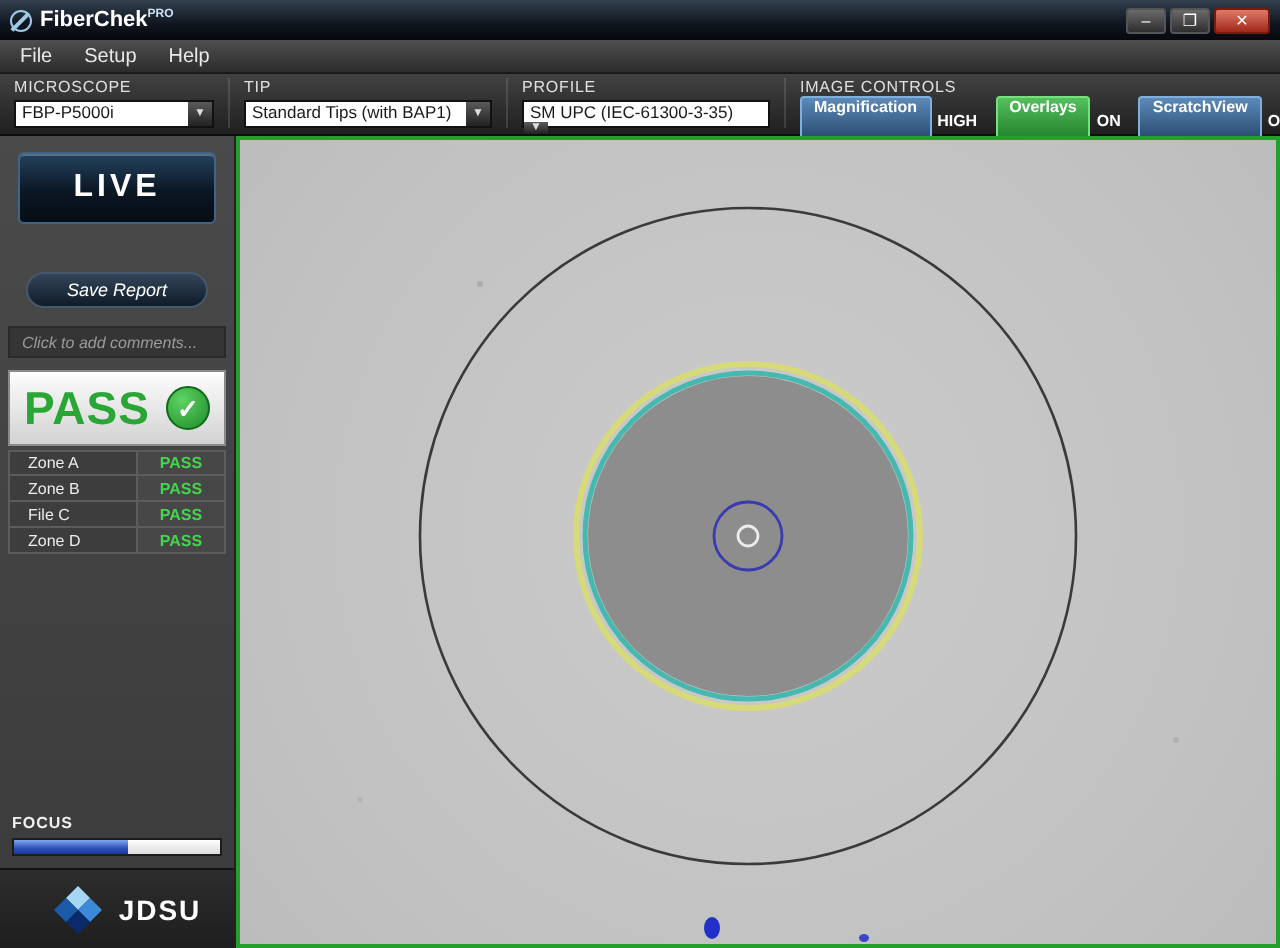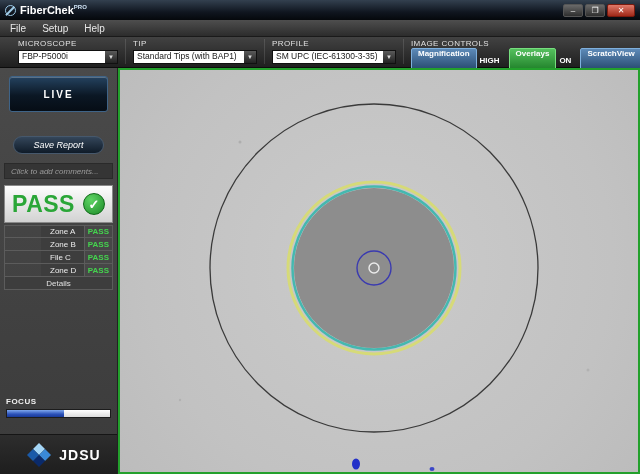--- a/index.html
+++ b/index.html
@@ -14,56 +14,56 @@
   .title sup { font-size:6px; font-weight:bold; color:#cfe3f5; }
   .win-controls { margin-left:auto; display:flex; gap:2px; }
   .win-btn { width:20px; height:13px; font-size:8px; line-height:11px; text-align:center; color:#fff; border:1px solid #555; border-radius:2px; background:linear-gradient(#6a6a6a,#2e2e2e); cursor:default; }
   .win-btn.close { background:linear-gradient(#e07a6a,#a02818); border-color:#7a1a0e; width:28px; }
 
   
   .menubar { height:17px; background:linear-gradient(#4e4e4e,#2c2c2c); display:flex; align-items:center; padding:0 2px; border-bottom:1px solid #1a1a1a; flex:0 0 auto; }
   .menu-item { color:#e8e8e8; font-size:10px; padding:1px 8px; }
 
   
-  .toolbar { height:31px; background:linear-gradient(#424242,#1f1f1f); display:flex; padding:2px 11px 3px; flex:0 0 auto; border-bottom:1px solid #0c0c0c; }
+  .toolbar { height:31px; background:linear-gradient(#424242,#1f1f1f); display:flex; padding:2px 0 3px; flex:0 0 auto; border-bottom:1px solid #0c0c0c; }
   .tb-section { display:flex; flex-direction:column; justify-content:space-between; padding:0 7px; border-right:1px solid rgba(255,255,255,0.12); }
   .tb-section:last-child { border-right:none; }
   .tb-label { font-size:8px; color:#e0e0e0; letter-spacing:0.4px; }
   .dropdown { height:14px; background:#fff; display:flex; align-items:flex-start; border:1px solid #111; }
   .dd-value { font-size:8.5px; color:#1a1a1a; padding:0 3px; white-space:nowrap; flex:1; }
   .dd-arrow { width:12px; height:100%; background:linear-gradient(#5a5a5a,#222); color:#ddd; font-size:6px; display:flex; align-items:center; justify-content:center; }
-  .dd-micro { width:100px; } .dd-tip { width:124px; } .dd-profile { width:124px; }
+  .dd-micro { width:100px; } .dd-tip { width:124px; } .dd-profile { width:124px;flex-direction:column; }
   .ic-row { display:flex; align-items:center; }
   .ic-btn { font-size:8px; font-weight:bold; color:#fff; height:24px; padding:0 6px; border-radius:2px; margin-right:3px; }
   .ic-btn.blue { background:linear-gradient(#5d8ab8,#24466b); border:1px solid #7fb0dd; }
   .ic-btn.green { background:linear-gradient(#55c05e,#1d7d27); border:1px solid #76df7e; }
   .ic-state { font-size:8px; font-weight:bold; color:#fff; margin-right:9px; }
 
   
   .content { flex:1; display:flex; min-height:0; }
   .sidebar { width:118px; background:linear-gradient(#4a4a4a,#3b3b3b); display:flex; flex-direction:column; flex:0 0 auto; border-right:1px solid #222; }
 
-  .live-btn { margin:8px 9px 0; height:36px; background:linear-gradient(#24425f,#0b1724 55%,#060d15); border:1px solid #3f6488; border-radius:3px; color:#fff; font-size:10px; font-weight:bold; letter-spacing:2px; display:flex; align-items:center; justify-content:center; box-shadow:inset 0 1px 0 rgba(255,255,255,0.25); }
+  .live-btn { margin:8px 9px 0; height:36px; background:linear-gradient(#24425f,#0b1724 55%,#060d15); border:1px solid #3f6488; border-radius:3px; color:#fff; font-size:16px; font-weight:bold; letter-spacing:2px; display:flex; align-items:center; justify-content:center; box-shadow:inset 0 1px 0 rgba(255,255,255,0.25); }
   .save-btn { margin:24px 13px 0; height:18px; background:linear-gradient(#34465a,#0f1b28); border:1px solid #46586c; border-radius:9px; color:#fff; font-size:9px; display:flex; align-items:center; justify-content:center;font-style:italic; }
   .comments { margin:9px 4px 0; height:16px; background:#353535; border:1px solid #2a2a2a; color:#9b9b9b; font-size:8px; font-style:italic; display:flex; align-items:center; padding-left:6px; }
 
   .pass-panel { margin:6px 4px 0; height:38px; background:linear-gradient(#fdfdfd,#d2d2d2); border:1px solid #8a8a8a; display:flex; align-items:center; justify-content:space-between; padding:0 7px; }
   .pass-text { font-size:23px; font-weight:bold; color:#2aa637; letter-spacing:0.5px; }
   .pass-check { width:22px; height:22px; border-radius:50%; background:radial-gradient(circle at 35% 30%, #5ed464, #1d8a28); border:1px solid #0f6a18; color:#fff; font-size:13px; font-weight:bold; display:flex; align-items:center; justify-content:center; }
 
   .zone-table { margin:2px 4px 0; }
-  .zone-row { display:flex; height:13px; border:1px solid #5c5c5c; border-top:none;padding-left:36px; }
+  .zone-row { display:flex; height:13px; border:1px solid #5c5c5c; border-top:none; }
   .zone-row:first-child { border-top:1px solid #5c5c5c; }
   .zone-name { flex:1.25; background:#3d3d3d; color:#ececec; font-size:8px; display:flex; align-items:center; padding-left:9px; border-right:1px solid #5c5c5c; }
   .zone-status { flex:1; background:#474747; color:#44d44e; font-size:8px; font-weight:bold; display:flex; align-items:center; justify-content:center; }
   .details-row { height:13px; margin:0 4px; border:1px solid #5c5c5c; border-top:none; background:#3d3d3d; color:#e0e0e0; font-size:8px; display:flex; align-items:center; justify-content:center; }
 
   .sb-spacer { flex:1; }
 
-  .focus-block { margin:0 6px 16px; }
+  .focus-block { margin:0 6px 6px; }
   .focus-label { color:#f0f0f0; font-size:8px; font-weight:bold; letter-spacing:0.5px; }
   .focus-bar { margin-top:3px; height:9px; background:linear-gradient(#ffffff,#dcdcdc); border:1px solid #1c1c1c; overflow:hidden; }
   .focus-fill { height:100%; background:linear-gradient(#7fa8ee,#2a50b8 60%,#1a3a98); width:0; }
 
   .sb-footer { height:40px; background:linear-gradient(#2d2d2d,#1e1e1e); border-top:1px solid #151515; display:flex; align-items:center; padding-left:10px; gap:7px;justify-content:center; }
   .brand-text { color:#fff; font-size:14px; font-weight:bold; letter-spacing:1px; }
 
   
   .viewer { flex:1; position:relative; border:2px solid #23a02c; background:radial-gradient(circle at 50% 48%, #cbcbcb, #c2c2c2 70%, #bcbcbc); overflow:hidden; }
   .viewer svg { position:absolute; inset:0; width:100%; height:100%; }
@@ -147,21 +147,20 @@
         </div>
         <div class="zone-row">
           <span class="zone-name">File C</span>
           <span class="zone-status">PASS</span>
         </div>
         <div class="zone-row">
           <span class="zone-name">Zone D</span>
           <span class="zone-status">PASS</span>
         </div>
       </div>
-      <div class="details-row">Details</div>
 
       <div class="sb-spacer"></div>
 
       <div class="focus-block">
         <div class="focus-label">FOCUS</div>
         <div class="focus-bar">
           <div class="focus-fill" style="width: 55%;"></div>
         </div>
       </div>
 

